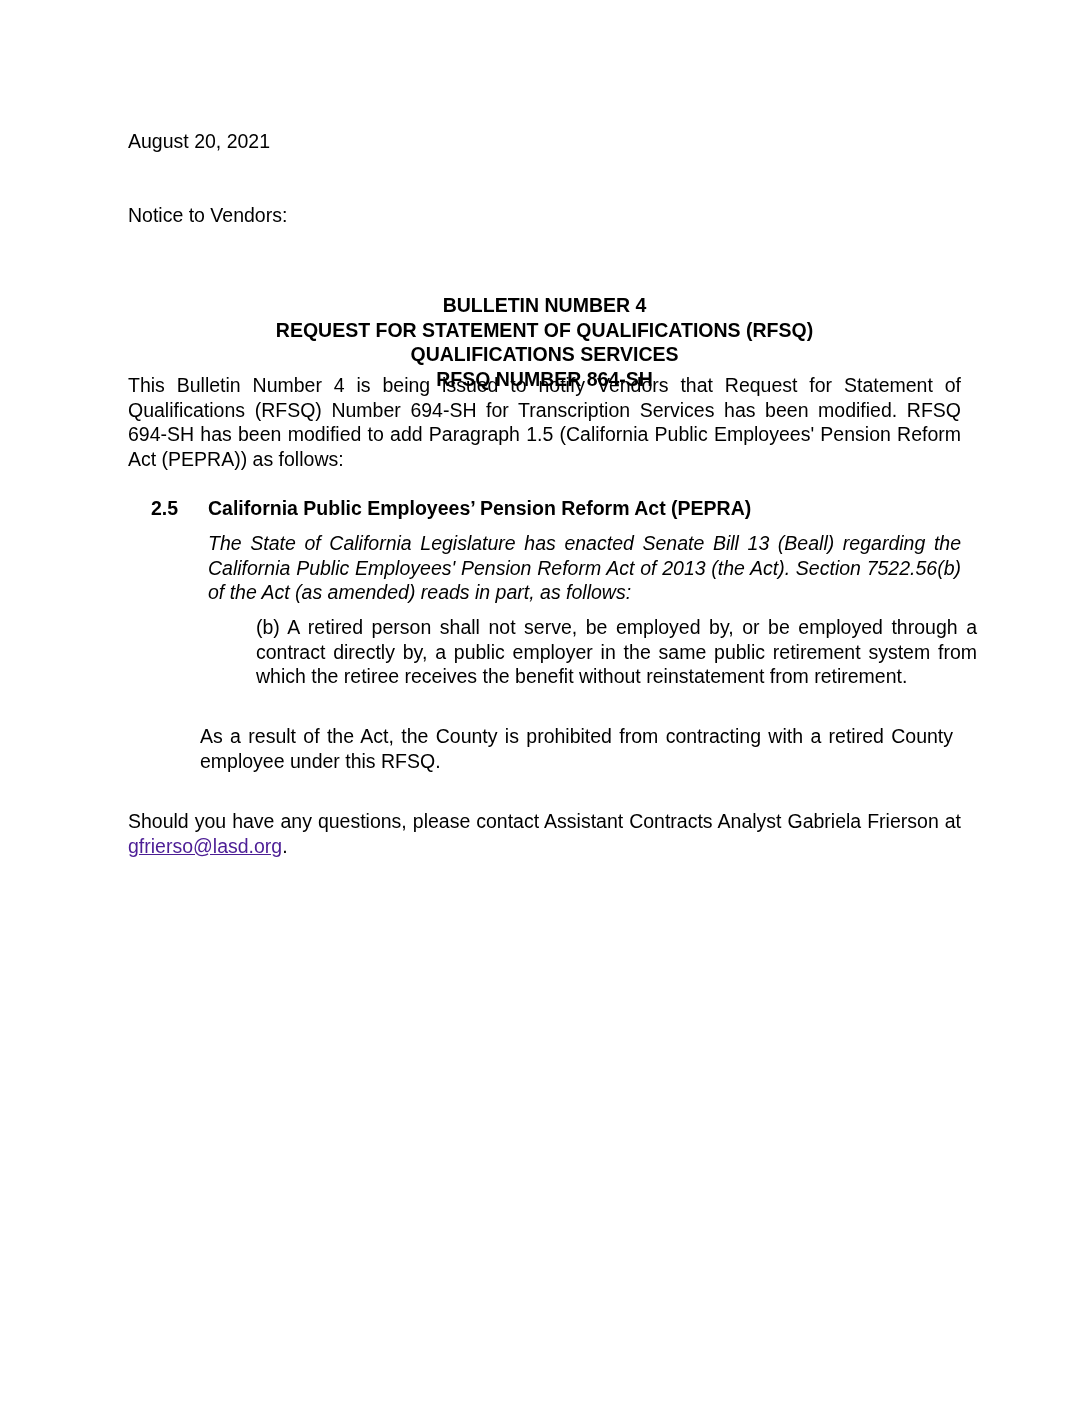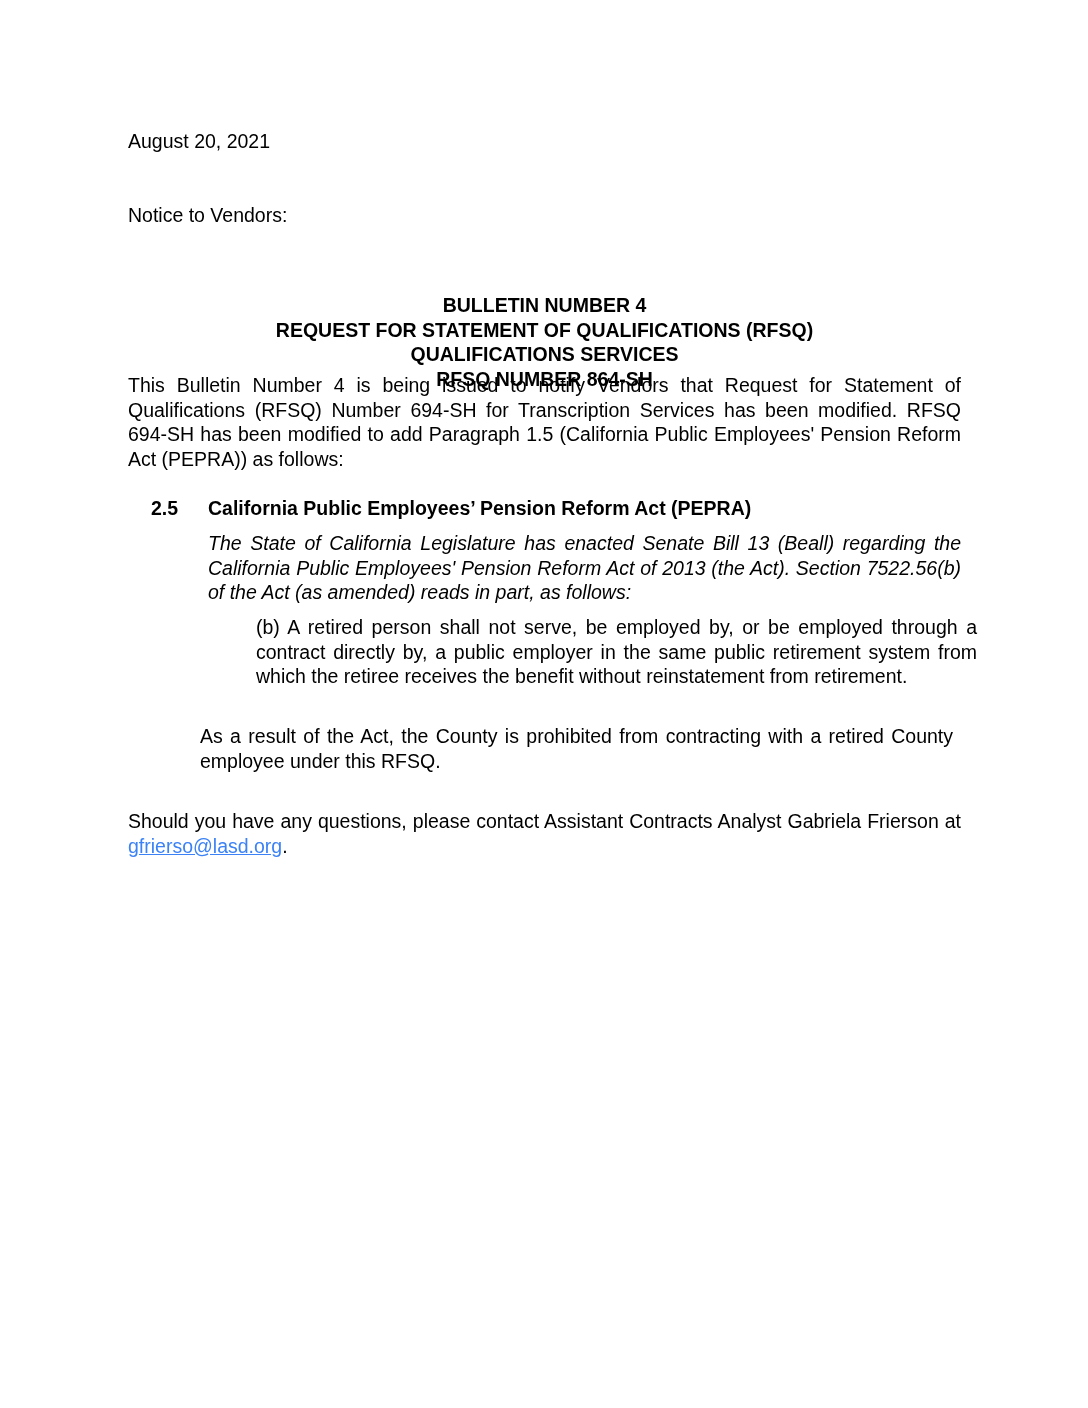--- a/index.html
+++ b/index.html
@@ -89,21 +89,21 @@
       text-align: justify;
     }
     .closing {
       position: absolute;
       top: 809px;
       left: 0;
       width: 833px;
       text-align: justify;
     }
     .email-link {
-      color: #3b82f6;
+      color: #4c1d95;
       text-decoration: underline;
     }
   </style>
 </head>
 <body>
 
 <div class="page">
 
   <div class="date">August 20, 2021</div>
 

